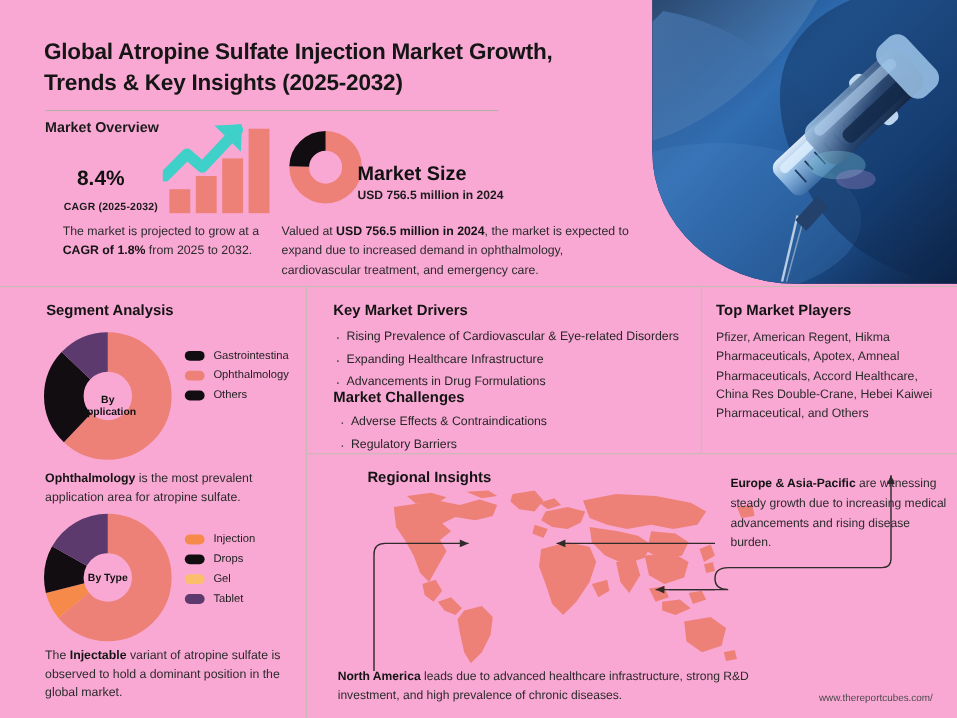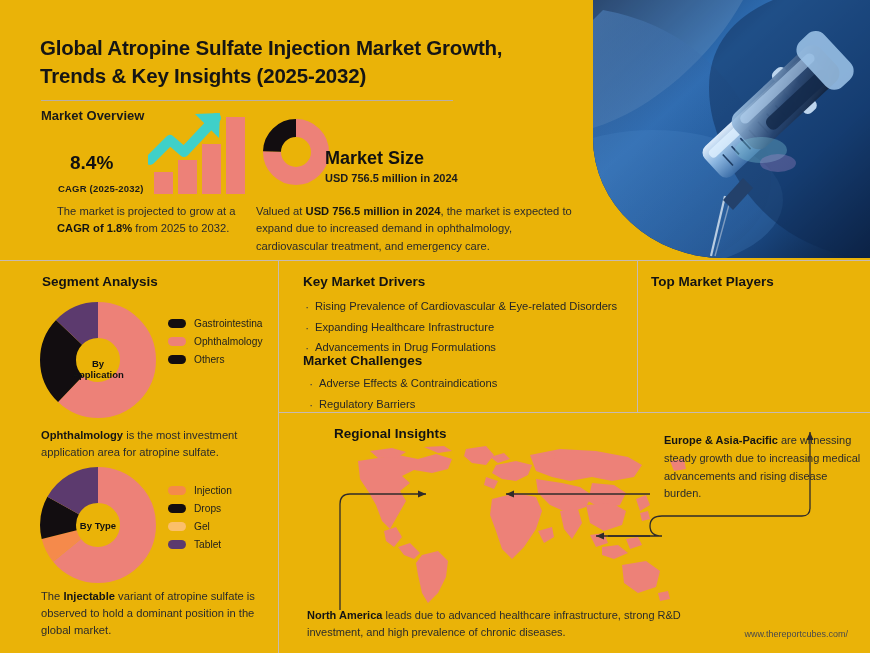--- a/index.html
+++ b/index.html
@@ -2,21 +2,21 @@
 <html><head>
 <meta charset="utf-8">
 <style>
   * { box-sizing: border-box; margin: 0; padding: 0; }
   html, body {
     width: 870px; height: 653px;
     background: #F7EFE9;
     font-family: "Liberation Sans", sans-serif;
     overflow: hidden;
   }
-  .page { position: relative; width: 870px; height: 653px; background: #eab308; }
+  .page { position: relative; width: 870px; height: 653px; background: #f9a8d4; }
 
   
   .hero-photo {
     position: absolute; top: 0; right: 0; width: 277px; height: 258px;
     border-bottom-left-radius: 130px 120px;
     overflow: hidden;
     background: #0d2a5c;
   }
   .hero-photo svg { display: block; width: 277px; height: 258px; }
 
@@ -282,21 +282,21 @@
       <span class="swatch" style="background:#ED8178"></span>
       <span>Ophthalmology</span>
     </div>
     <div class="row">
       <span class="swatch" style="background:#120D10"></span>
       <span>Others</span>
     </div>
   </div>
 
   <div class="seg-cap-1">
-    <b>Ophthalmology</b><span> is the most investment application area for atropine sulfate.</span>
+    <b>Ophthalmology</b><span> is the most prevalent application area for atropine sulfate.</span>
   </div>
 
   <div class="donut-type">
     <svg viewBox="0 0 120 120" xmlns="http://www.w3.org/2000/svg">
 
       <circle cx="60" cy="60" r="40" fill="none" stroke="#ED8178" stroke-width="36" stroke-dasharray="160.8 90.5" transform="rotate(-90 60 60)"></circle>
       <circle cx="60" cy="60" r="40" fill="none" stroke="#F58A4B" stroke-width="36" stroke-dasharray="17.6 233.7" stroke-dashoffset="-160.8" transform="rotate(-90 60 60)"></circle>
       <circle cx="60" cy="60" r="40" fill="none" stroke="#120D10" stroke-width="36" stroke-dasharray="30.2 221.1" stroke-dashoffset="-178.4" transform="rotate(-90 60 60)"></circle>
       <circle cx="60" cy="60" r="40" fill="none" stroke="#5C3A6E" stroke-width="36" stroke-dasharray="42.7 208.6" stroke-dashoffset="-208.6" transform="rotate(-90 60 60)"></circle>
     </svg>
@@ -348,20 +348,21 @@
       <span class="dot">·</span>
       <span>Adverse Effects &amp; Contraindications</span>
     </div>
     <div class="bullet-row">
       <span class="dot">·</span>
       <span>Regulatory Barriers</span>
     </div>
   </div>
 
   <div class="tp-heading">Top Market Players</div>
+  <div class="tp-text">Pfizer, American Regent, Hikma Pharmaceuticals, Apotex, Amneal Pharmaceuticals, Accord Healthcare, China Res Double-Crane, Hebei Kaiwei Pharmaceutical, and Others</div>
 
   <div class="ri-heading">Regional Insights</div>
 
   <div class="map-wrap">
     <svg viewBox="0 0 360 165" xmlns="http://www.w3.org/2000/svg">
       <g fill="#ED8178">
 
         <path d="M18 18 L58 12 L78 16 L96 11 L112 16 L108 26 L92 30 L74 27 L62 33 L70 40
                  L60 48 L66 58 L58 72 L50 86 L42 78 L36 62 L28 48 L20 36 Z"></path>
         <path d="M30 8 L52 5 L66 9 L58 14 L38 15 Z"></path>

